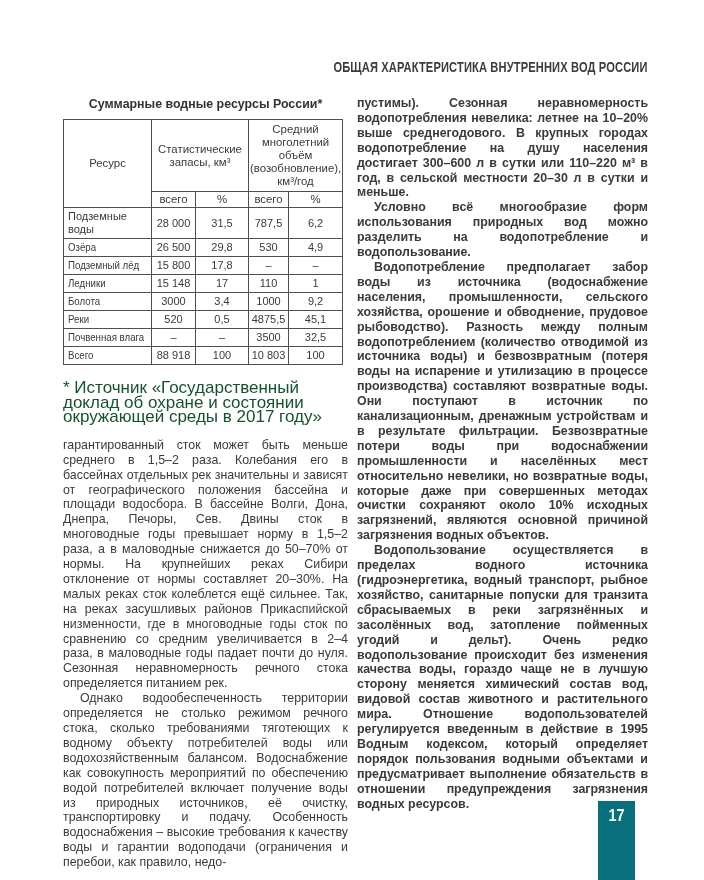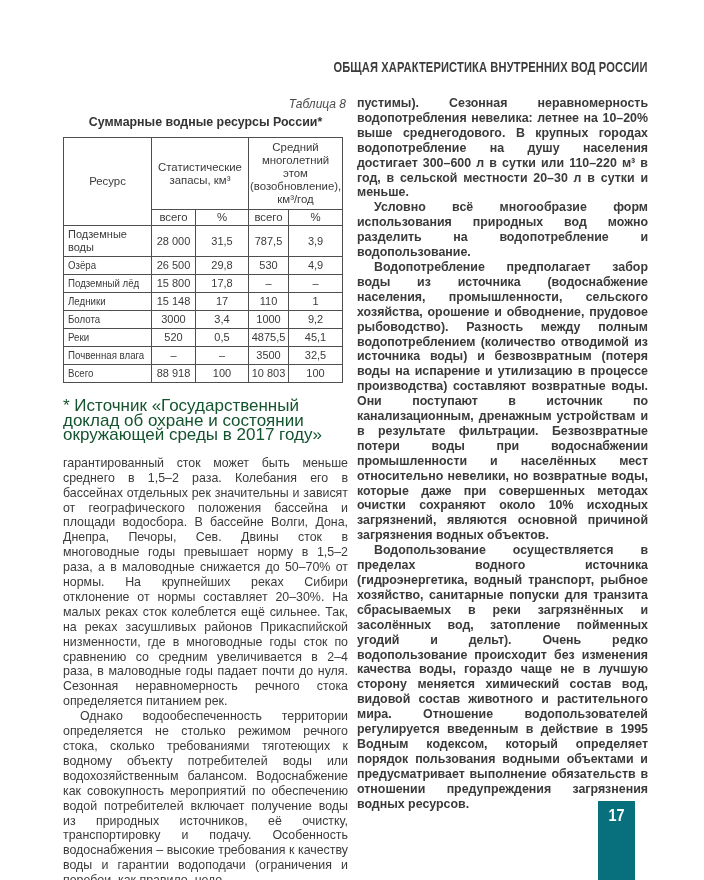--- a/index.html
+++ b/index.html
@@ -122,52 +122,51 @@
 </style>
 </head>
 <body>
 
 <div class="page">
 
   <div class="running-head">ОБЩАЯ ХАРАКТЕРИСТИКА ВНУТРЕННИХ ВОД РОССИИ</div>
 
   <div class="col-left">
 
-    <div class="table-caption">Таблица 8</div>
 
     <div class="table-title">Суммарные водные ресурсы России*</div>
 
     <table class="res-table">
       <colgroup>
         <col style="width:88px">
           <col style="width:44px">
           <col style="width:53px">
           <col style="width:40px">
           <col style="width:54px">
       </colgroup>
       <thead>
         <tr>
           <th class="tall" rowspan="2">Ресурс</th>
           <th class="tall" colspan="2">Статистические запасы, км³</th>
-          <th class="tall" colspan="2">Средний многолетний этом (возобновление), км³/год</th>
+          <th class="tall" colspan="2">Средний многолетний объём (возобновление), км³/год</th>
         </tr>
         <tr>
           <th class="sub">всего</th>
           <th class="sub">%</th>
           <th class="sub">всего</th>
           <th class="sub">%</th>
         </tr>
       </thead>
       <tbody>
         <tr class="first">
           <td class="name"><span class="cname">Подземные воды</span></td>
           <td>28 000</td>
           <td>31,5</td>
           <td>787,5</td>
-          <td>3,9</td>
+          <td>6,2</td>
         </tr>
         <tr>
           <td class="name"><span class="cname">Озёра</span></td>
           <td>26 500</td>
           <td>29,8</td>
           <td>530</td>
           <td>4,9</td>
         </tr>
         <tr>
           <td class="name"><span class="cname">Подземный лёд</span></td>

